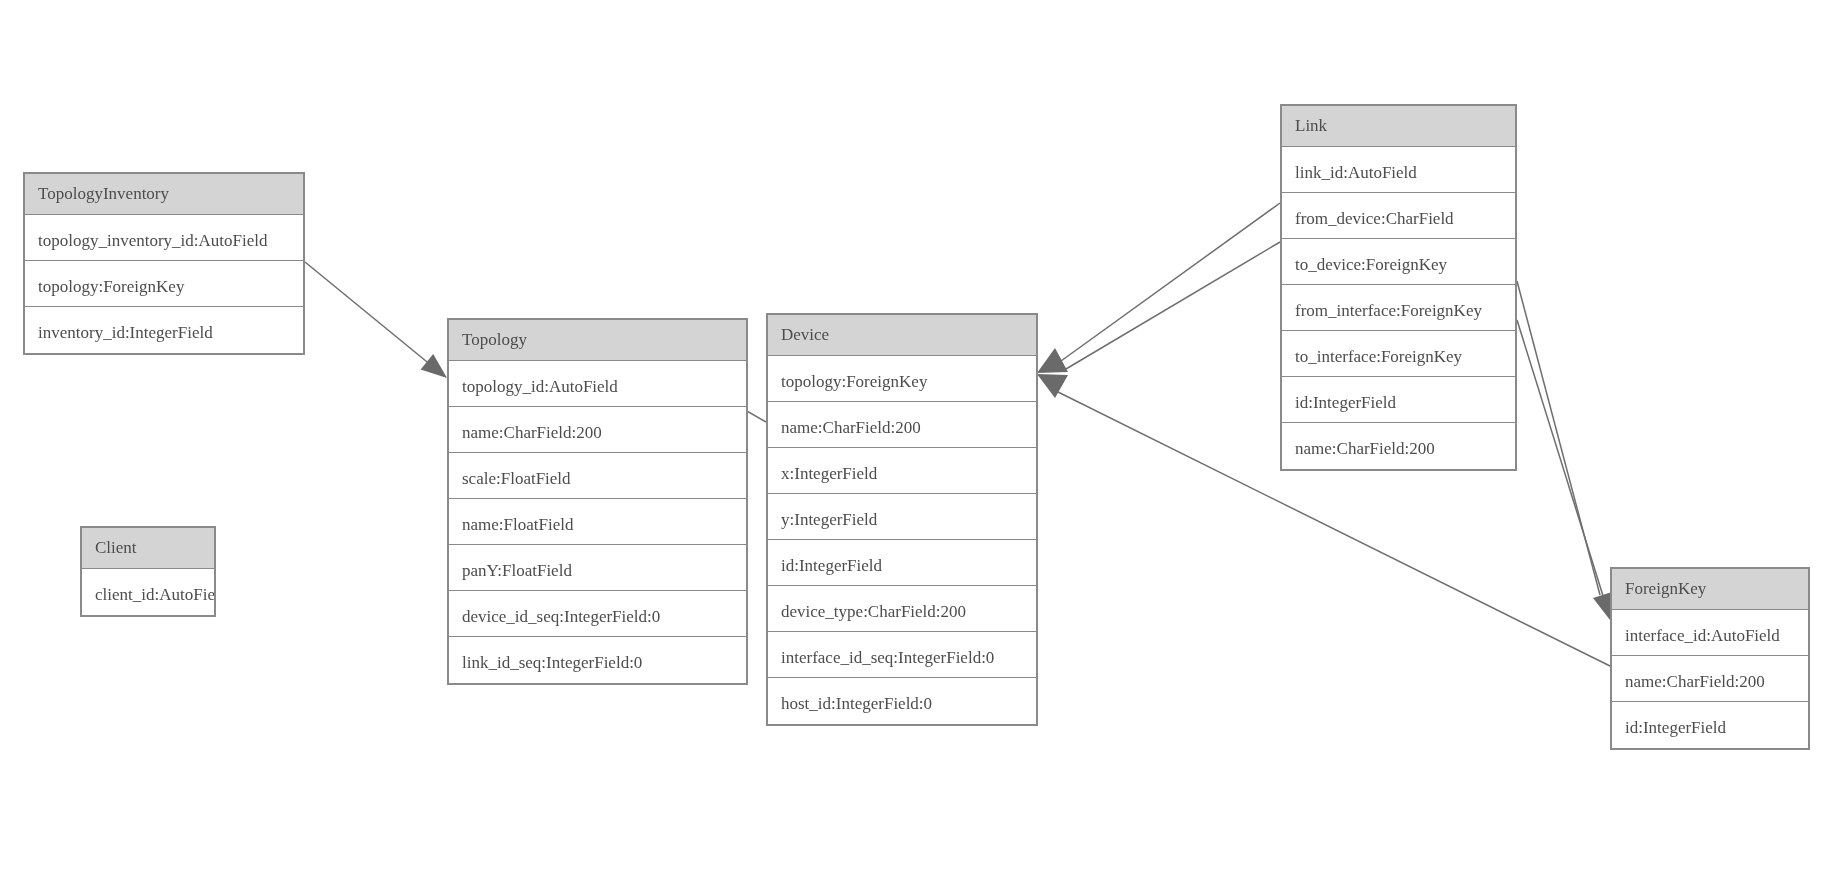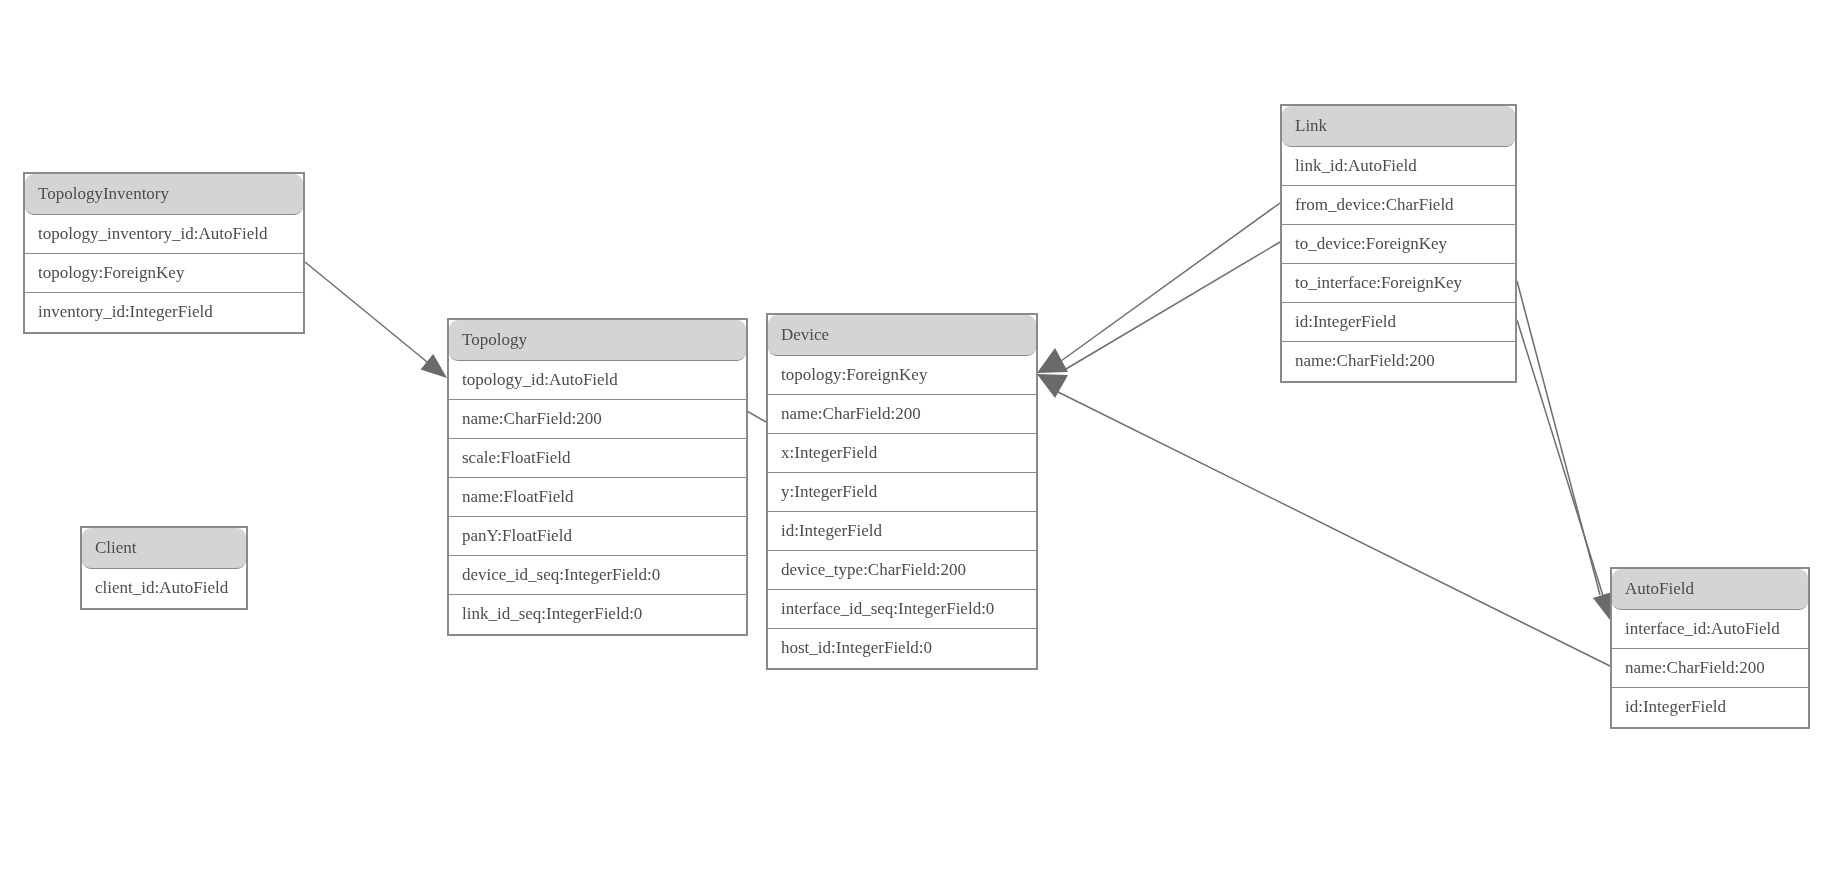--- a/index.html
+++ b/index.html
@@ -41,31 +41,31 @@
   }
   .thead {
     box-sizing: border-box;
     height: 41px;
     line-height: 39px;
     background: #d4d4d4;
     padding: 0 13px;
     border-bottom: 1px solid #8a8a8a;
     white-space: nowrap;
     overflow: hidden;
-    border-radius: 9px;
   }
   .trow {
     box-sizing: border-box;
     height: 39px;
     line-height: 38px;
     background: #ffffff;
     padding: 0 13px;
     border-bottom: 1px solid #8a8a8a;
     white-space: nowrap;
     overflow: hidden;
+    margin-top: 7px;
   }
   .trow:last-child {
     border-bottom: none;
   }
 </style>
 </head>
 <body>
 
 <div class="canvas">
 
@@ -101,21 +101,21 @@
     <div class="thead">Topology</div>
     <div class="trow">topology_id:AutoField</div>
     <div class="trow">name:CharField:200</div>
     <div class="trow">scale:FloatField</div>
     <div class="trow">name:FloatField</div>
     <div class="trow">panY:FloatField</div>
     <div class="trow">device_id_seq:IntegerField:0</div>
     <div class="trow">link_id_seq:IntegerField:0</div>
   </div>
 
-  <div class="table" style="left:80px; top:526px; width:168px;">
+  <div class="table" style="left:80px; top:526px; width:136px;">
     <div class="thead">Client</div>
     <div class="trow">client_id:AutoField</div>
   </div>
 
   <div class="table" style="left:766px; top:313px; width:272px;">
     <div class="thead">Device</div>
     <div class="trow">topology:ForeignKey</div>
     <div class="trow">name:CharField:200</div>
     <div class="trow">x:IntegerField</div>
     <div class="trow">y:IntegerField</div>
@@ -123,25 +123,26 @@
     <div class="trow">device_type:CharField:200</div>
     <div class="trow">interface_id_seq:IntegerField:0</div>
     <div class="trow">host_id:IntegerField:0</div>
   </div>
 
   <div class="table" style="left:1280px; top:104px; width:237px;">
     <div class="thead">Link</div>
     <div class="trow">link_id:AutoField</div>
     <div class="trow">from_device:CharField</div>
     <div class="trow">to_device:ForeignKey</div>
+    <div class="trow">from_interface:ForeignKey</div>
     <div class="trow">to_interface:ForeignKey</div>
     <div class="trow">id:IntegerField</div>
     <div class="trow">name:CharField:200</div>
   </div>
 
   <div class="table" style="left:1610px; top:567px; width:200px;">
-    <div class="thead">AutoField</div>
+    <div class="thead">ForeignKey</div>
     <div class="trow">interface_id:AutoField</div>
     <div class="trow">name:CharField:200</div>
     <div class="trow">id:IntegerField</div>
   </div>
 
 </div>
 
 </body></html>

